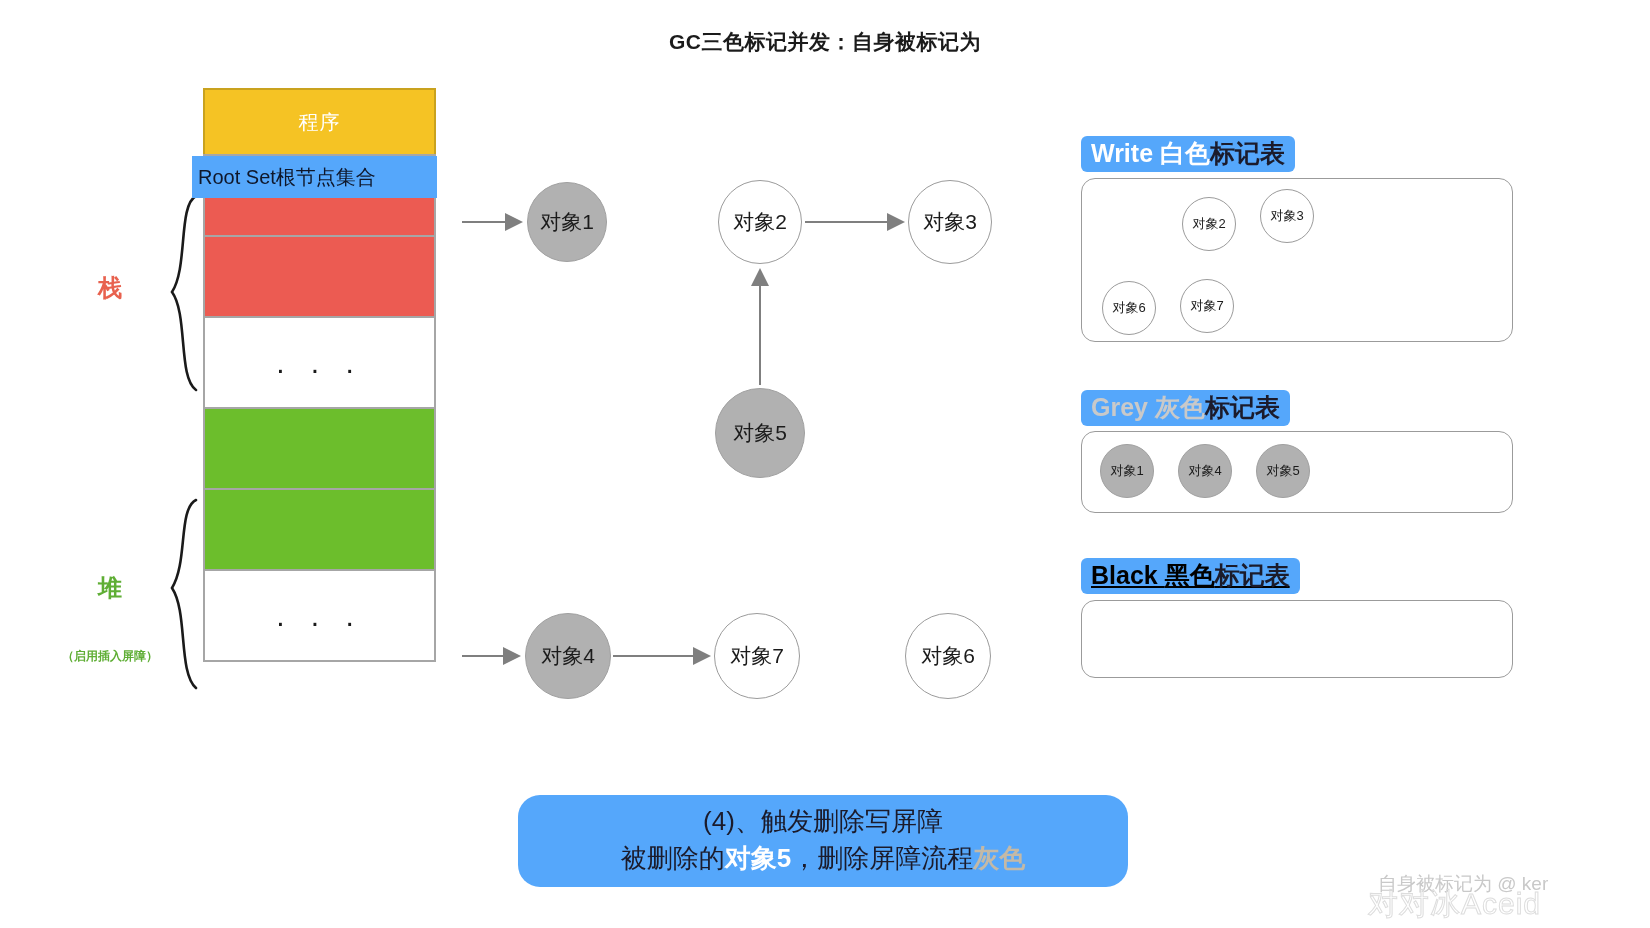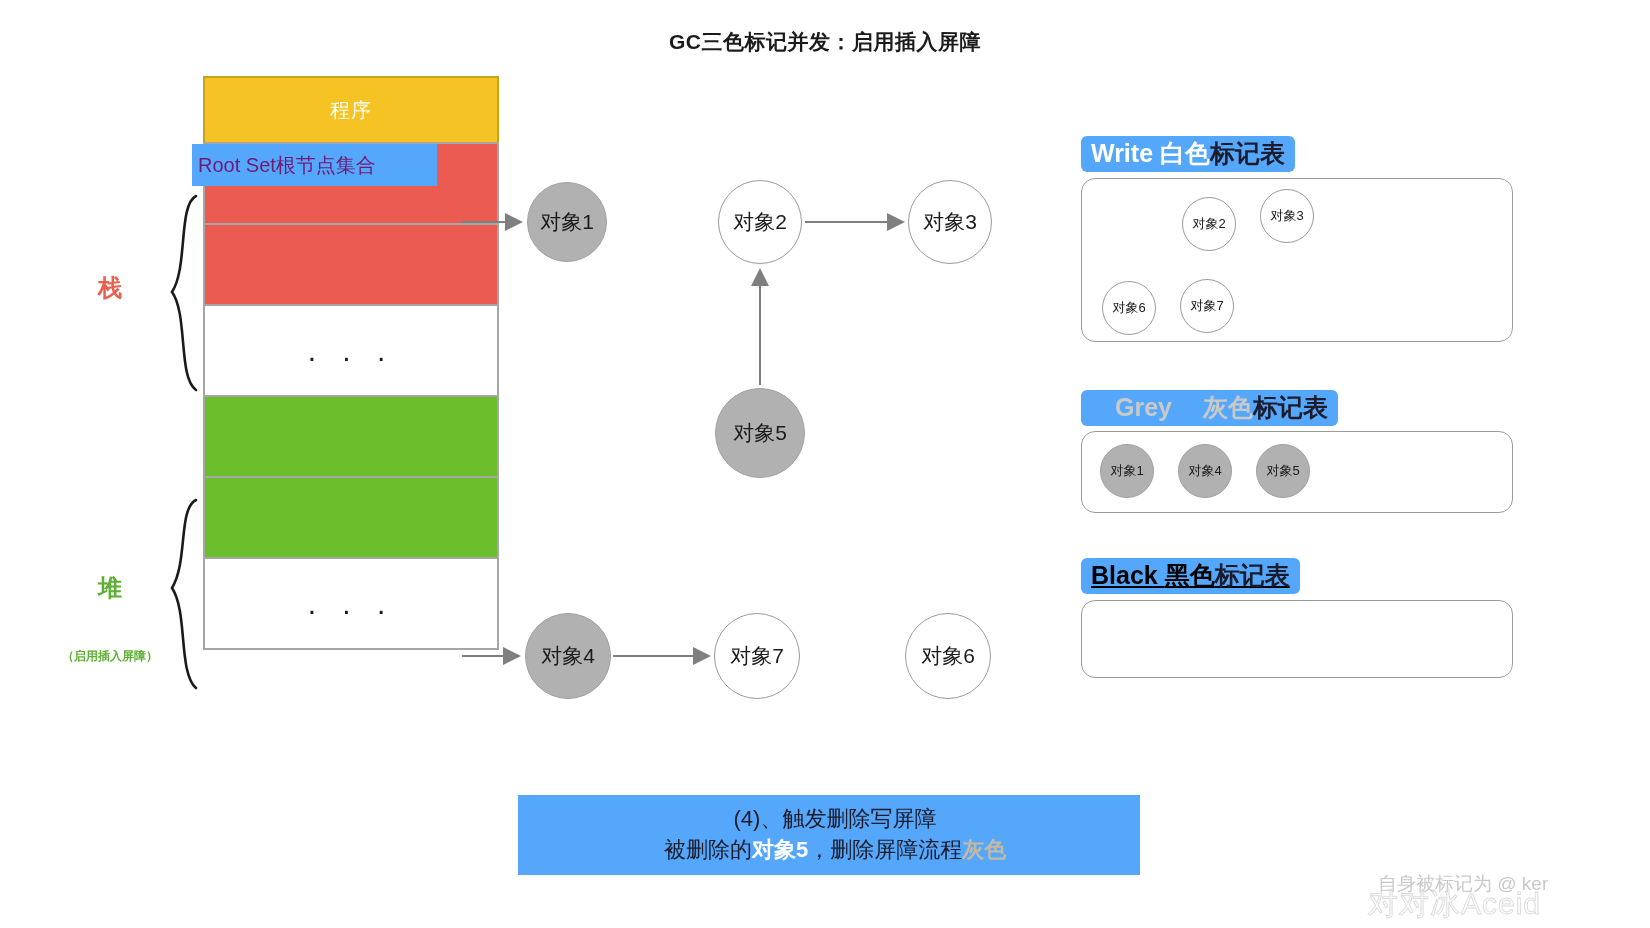--- a/index.html
+++ b/index.html
@@ -28,22 +28,22 @@
     font-size: 21px;
     font-weight: bold;
     color: #1b1b1b;
     letter-spacing: .5px;
   }
 
   
   #mem-column {
     position: absolute;
     left: 203px;
-    top: 76px;
-    width: 296px;
+    top: 88px;
+    width: 233px;
   }
   .mem-cell {
     box-sizing: border-box;
     border: 2px solid #a6a6a6;
     margin-top: -2px;
     position: relative;
   }
   .program-box {
     box-sizing: border-box;
     height: 68px;
@@ -57,21 +57,21 @@
     letter-spacing: 1px;
   }
   .rootset-box {
     box-sizing: border-box;
     position: absolute;
     left: -11px;
     top: 68px;
     width: 245px;
     height: 42px;
     background: #55a7fb;
-    color: #701a75;
+    color: #0f172a;
     font-size: 20px;
     display: flex;
     align-items: center;
     padding-left: 6px;
     z-index: 4;
   }
   .cell-red    { background: #ec5b52; height: 83px; }
   .cell-green  { background: #6cbe2c; height: 83px; }
   .cell-dots   { background: #ffffff; height: 93px; }
   .dots {
@@ -129,21 +129,21 @@
     background: #55a7fb;
     font-size: 25px;
     font-weight: bold;
     padding: 3px 10px 4px 10px;
     white-space: nowrap;
     z-index: 3;
     line-height: 1.15;
     border-radius: 6px;
   }
   .mt-en-white { color: #ffffff; }
-  .mt-en-grey  { color: #c9c9c9; margin-left: 24px; }
+  .mt-en-grey  { color: #c9c9c9; }
   .mt-en-black { color: #000000; }
   .mt-cn-dark  { color: #1b1b2b; }
   .mark-box {
     position: absolute;
     box-sizing: border-box;
     border: 1.5px solid #9b9b9b;
     border-radius: 14px;
     background: #ffffff;
   }
   .chip {
@@ -159,25 +159,26 @@
   .chip-white { background: #ffffff; border: 1.2px solid #9b9b9b; }
   .chip-grey  { background: #b1b1b1; border: 1.2px solid #a0a0a0; }
 
   
   #caption {
     position: absolute;
     left: 518px;
     top: 795px;
     width: 610px;
     background: #55a7fb;
-    padding: 8px 0 10px 12px;
+    padding: 8px 0 10px 0;
     text-align: center;
     color: #1b1b2b;
-    font-size: 22px;
+    font-size: 26px;
     line-height: 1.42;
+    border-radius: 22px;
   }
   #caption .b-white { color: #ffffff; font-weight: bold; }
   #caption .b-grey  { color: #c4b9a6; font-weight: bold; }
 
   
   .watermark {
     position: absolute;
     color: #c9c9c9;
     white-space: nowrap;
     pointer-events: none;
@@ -188,21 +189,21 @@
     color: transparent;
     -webkit-text-stroke: 1px #dddddd;
     letter-spacing: 1px;
   }
 </style>
 </head>
 <body>
 
 <div id="canvas">
 
-  <div id="title">GC三色标记并发：启用插入屏障</div>
+  <div id="title">GC三色标记并发：自身被标记为</div>
 
   <div id="mem-column">
     <div class="program-box">程序</div>
 
     <div class="mem-cell cell-red" style="height:83px;"></div>
     <div class="mem-cell cell-red" style="height:83px;"></div>
     <div class="mem-cell cell-dots">
       <div class="dots">. . .</div>
     </div>
     <div class="mem-cell cell-green"></div>

